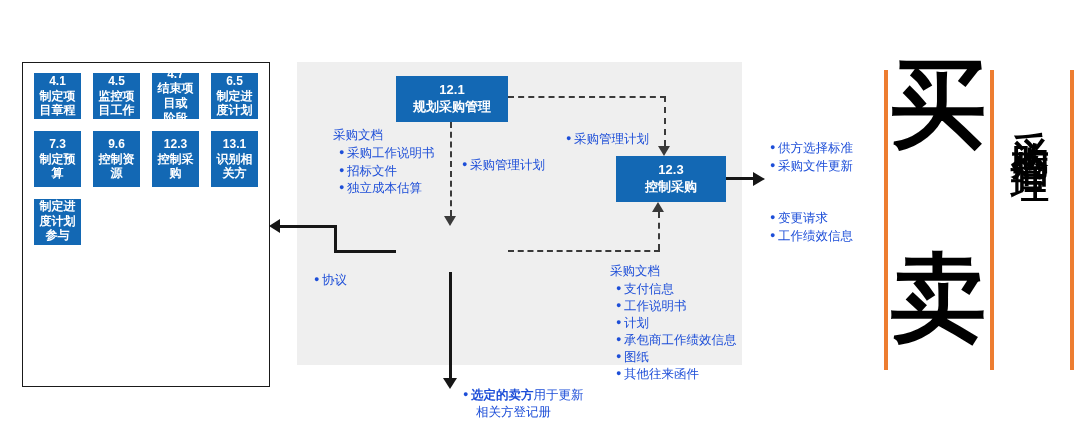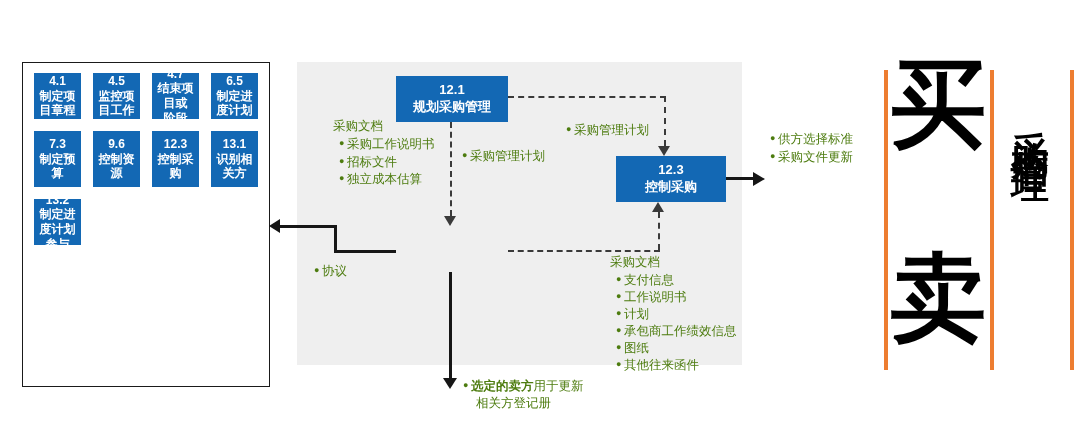--- a/index.html
+++ b/index.html
@@ -9,21 +9,21 @@
   
   .matrix{position:absolute;left:22px;top:62px;width:248px;height:325px;
     border:1.5px solid #1a1a1a;box-sizing:border-box;
     display:grid;grid-template-columns:1fr 1fr 1fr 1fr;
     grid-template-rows:46px 56px 46px 46px 58px;
     gap:12px 12px;padding:10px 11px;}
   .pbox{background:var(--process-blue,#1368B4);color:#fff;display:flex;flex-direction:column;
     align-items:center;justify-content:center;text-align:center;font-weight:bold;
     font-size:12px;line-height:1.22;padding:2px;box-sizing:border-box;}
   .pbox .plabel{white-space:pre-line;}
-  .pbox-last{grid-column:1;}
+  .pbox-last{grid-column:1;justify-content:flex-end;}
 
   
   .stage{position:absolute;left:297px;top:62px;width:445px;height:303px;background:var(--panel-gray,#EFEFEF);}
 
   
   .node{position:absolute;background:var(--process-blue,#1368B4);color:#fff;display:flex;
     flex-direction:column;align-items:center;justify-content:center;text-align:center;
     font-weight:bold;font-size:13px;line-height:1.3;box-sizing:border-box;}
   .n121{left:396px;top:76px;width:112px;height:46px;}
   .n122{left:396px;top:226px;width:112px;height:46px;}
@@ -35,21 +35,21 @@
   .dash-h{position:absolute;height:0;border-top:2px dashed var(--line-dark,#3A3A3A);}
   .dash-v{position:absolute;width:0;border-left:2px dashed var(--line-dark,#3A3A3A);}
   .arr{position:absolute;width:0;height:0;}
   .arr-down-d{border-left:6px solid transparent;border-right:6px solid transparent;border-top:10px solid var(--line-dark,#3A3A3A);}
   .arr-up-d{border-left:6px solid transparent;border-right:6px solid transparent;border-bottom:10px solid var(--line-dark,#3A3A3A);}
   .arr-down-s{border-left:7px solid transparent;border-right:7px solid transparent;border-top:11px solid #161616;}
   .arr-left-s{border-top:7px solid transparent;border-bottom:7px solid transparent;border-right:11px solid #161616;}
   .arr-right-s{border-top:7px solid transparent;border-bottom:7px solid transparent;border-left:12px solid #161616;}
 
   
-  .ann{position:absolute;font-size:12.5px;line-height:17px;color:#4d7c0f;}
+  .ann{position:absolute;font-size:12.5px;line-height:17px;color:#1d4ed8;margin-top:9px;}
   .ann .ann-title{padding-left:0;}
   .ann .li{padding-left:6px;}
   .li::before{content:"● ";font-size:9px;vertical-align:1.5px;}
   .bold{font-weight:bold;text-align:right;}
   .indent2{padding-left:19px;}
 
   
   .vbar{position:absolute;width:4px;background:var(--accent-orange,#ED7D31);}
   .bigchar{position:absolute;left:888px;width:100px;text-align:center;
     font-family:"DejaVu Serif","Liberation Serif",serif;font-weight:900;
@@ -150,20 +150,24 @@
 
   <div class="ann" style="left:456px;top:147px;">
     <div class="li">采购管理计划</div>
   </div>
 
   <div class="ann" style="left:764px;top:130px;">
     <div class="li">供方选择标准</div>
     <div class="li">采购文件更新</div>
   </div>
 
+  <div class="ann" style="left:764px;top:200px;">
+    <div class="li">变更请求</div>
+    <div class="li">工作绩效信息</div>
+  </div>
 
   <div class="ann" style="left:308px;top:262px;">
     <div class="li">协议</div>
   </div>
 
   <div class="ann" style="left:610px;top:254px;width:150px;line-height:16.5px;">
     <div class="ann-title">采购文档</div>
     <div class="li">支付信息</div>
     <div class="li">工作说明书</div>
     <div class="li">计划</div>

